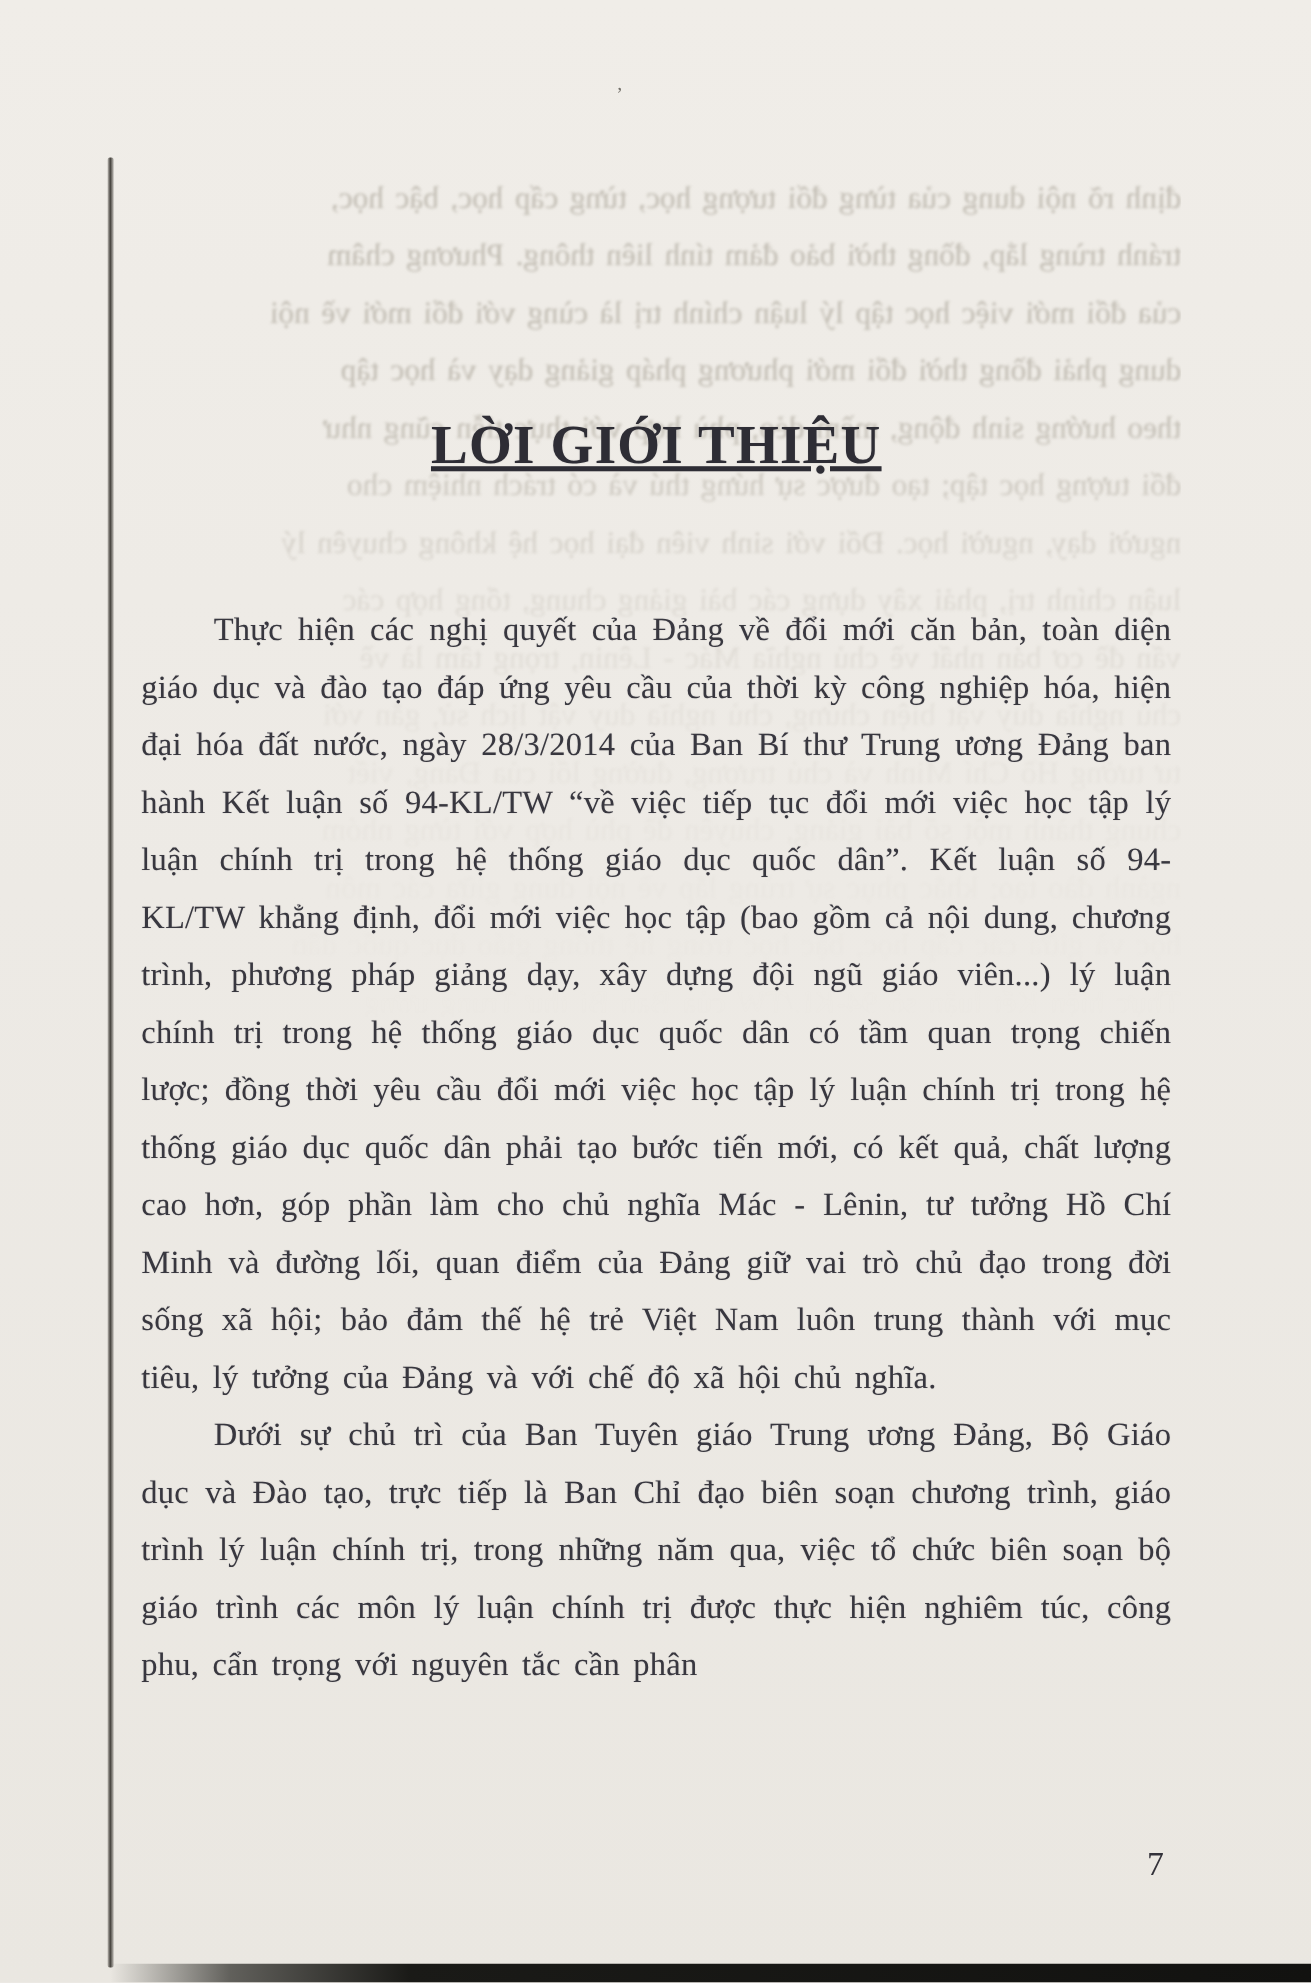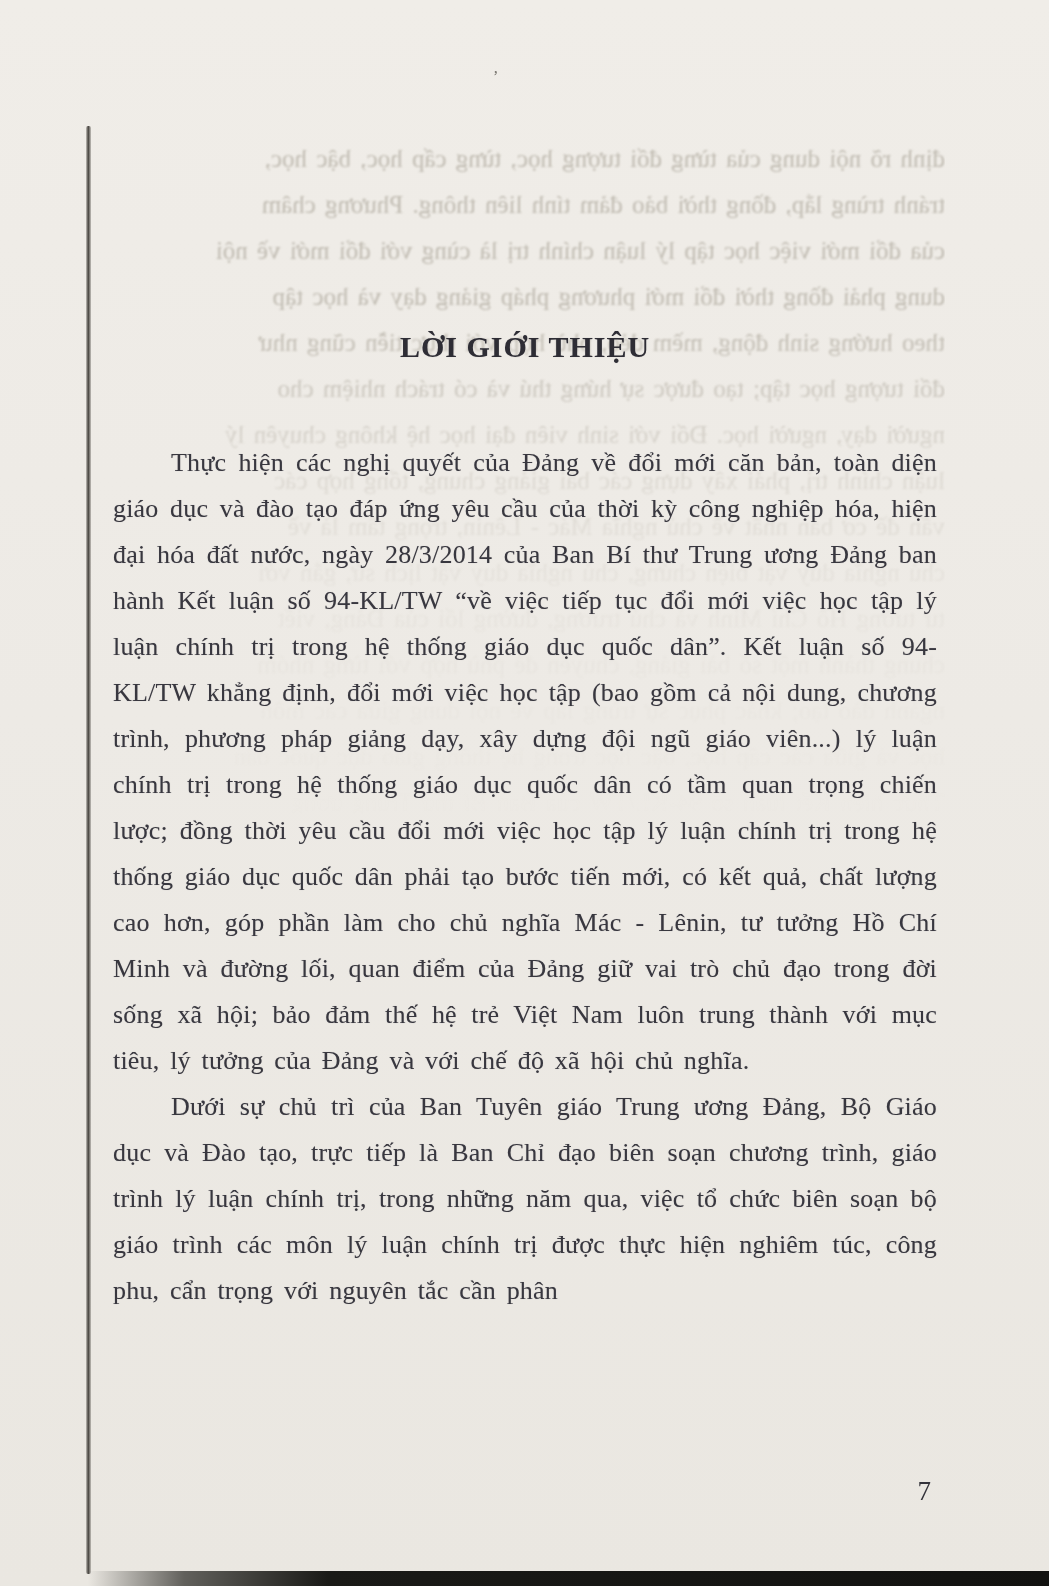--- a/index.html
+++ b/index.html
@@ -72,37 +72,38 @@
   .content {
     position: absolute;
     left: 113px;
     right: 112px;
     top: 0;
     color: #38373f;
     text-shadow: 0 0 1px rgba(45,45,55,.22);
   }
   .title {
     margin: 330px 0 0 0;
-    font-size: 30px;
+    font-size: 44px;
     font-weight: bold;
     letter-spacing: 1px;
     text-align: center;
     color: #2e2d35;
+    text-decoration: underline;
   }
   .para {
     margin: 0;
     font-size: 26px;
     line-height: 46px;
     text-align: justify;
     text-indent: 58px;
     word-spacing: 4px;
     letter-spacing: 0.2px;
   }
   .para.first {
-    margin-top: 76px;
+    margin-top: 100px;
   }
   .page-number {
     position: absolute;
     right: 118px;
     top: 1476px;
     font-size: 27px;
     color: #33323a;
   }
 </style>
 </head>

